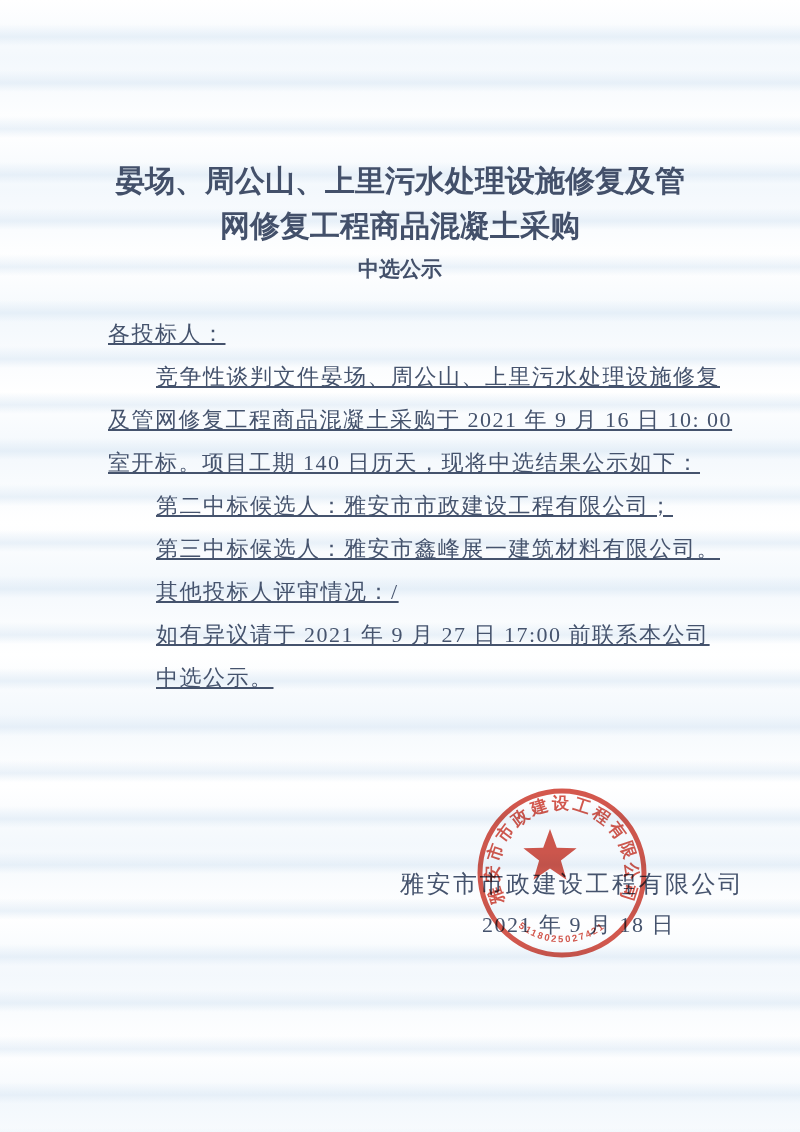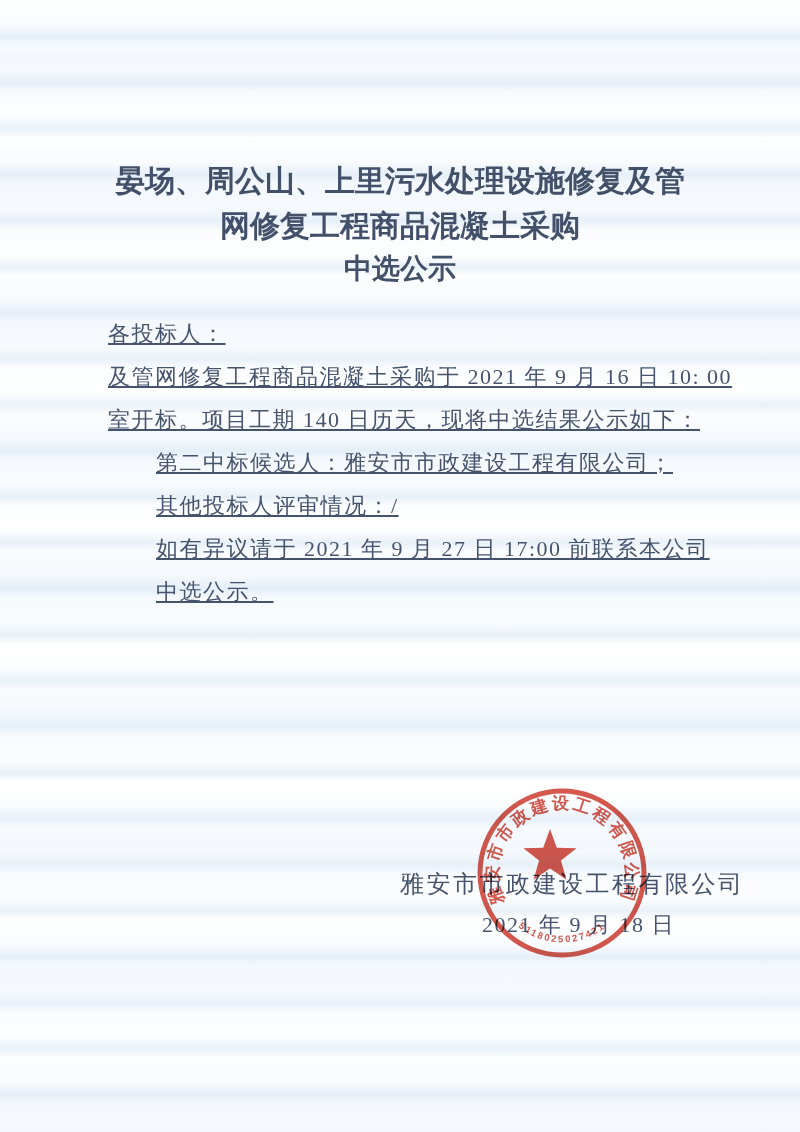--- a/index.html
+++ b/index.html
@@ -36,21 +36,21 @@
     font-family: "Liberation Sans", "DejaVu Sans", sans-serif;
     font-weight: 700;
     margin-top: 20px;
   }
   .title-line {
     font-size: 30px;
     line-height: 45px;
     letter-spacing: 0px;
   }
   .title-line.small {
-    font-size: 28px;
+    font-size: 21px;
     line-height: 42px;
   }
   .body-block {
     position: absolute;
     top: 312px;
     left: 108px;
     width: 606px;
     color: #45536d;
     font-size: 22px;
     line-height: 43px;
@@ -100,23 +100,25 @@
 <div class="page">
 
   <div class="title-block">
     <div class="title-line">晏场、周公山、上里污水处理设施修复及管</div>
     <div class="title-line">网修复工程商品混凝土采购</div>
     <div class="title-line small">中选公示</div>
   </div>
 
   <div class="body-block">
     <div class="body-line">各投标人：</div>
+    <div class="body-line indent">竞争性谈判文件晏场、周公山、上里污水处理设施修复</div>
     <div class="body-line">及管网修复工程商品混凝土采购于 2021 年 9 月 16 日 10: 00</div>
     <div class="body-line">室开标。项目工期 140 日历天，现将中选结果公示如下：</div>
     <div class="body-line indent">第二中标候选人：雅安市市政建设工程有限公司；</div>
+    <div class="body-line indent">第三中标候选人：雅安市鑫峰展一建筑材料有限公司。</div>
     <div class="body-line indent">其他投标人评审情况：/</div>
     <div class="body-line indent">如有异议请于 2021 年 9 月 27 日 17:00 前联系本公司</div>
     <div class="body-line indent">中选公示。</div>
   </div>
 
   <div class="sig-company">雅安市市政建设工程有限公司</div>
   <div class="sig-date">2021 年 9 月 18 日</div>
 
   <svg class="seal" viewBox="-95 -95 190 190" xmlns="http://www.w3.org/2000/svg">
     <defs>

